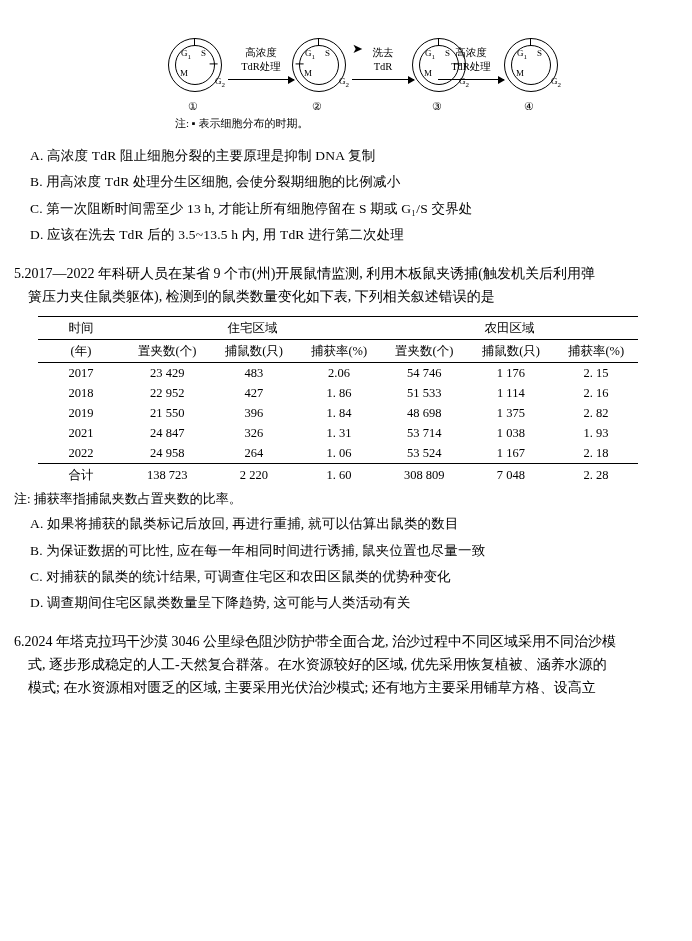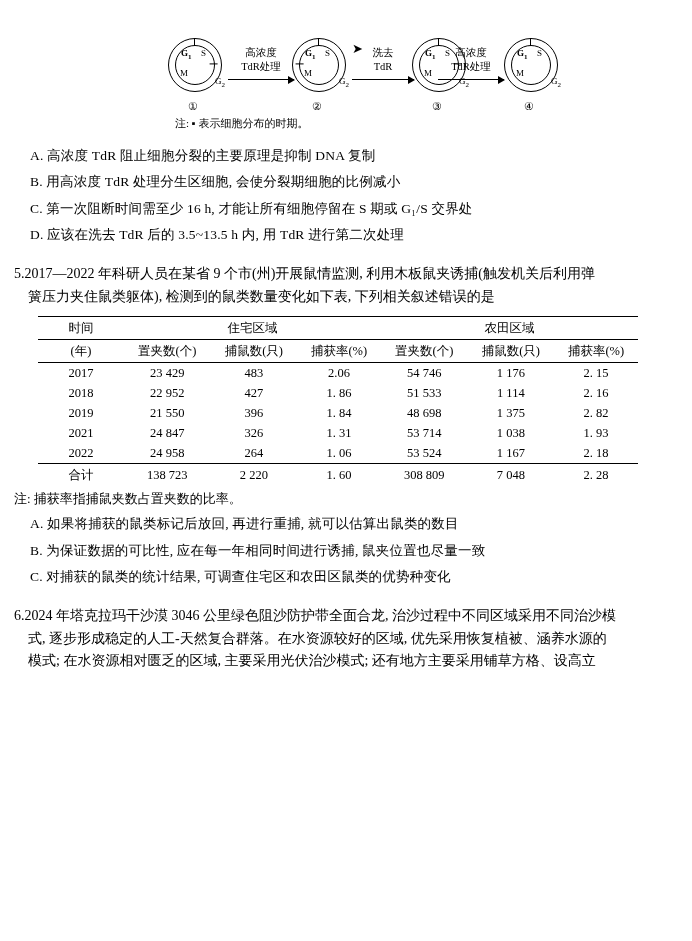--- a/index.html
+++ b/index.html
@@ -55,21 +55,21 @@
     box-sizing: border-box;
   }
   .cell .lbl {
     position: absolute;
     font-size: 9px;
     font-family: "Liberation Serif", serif;
   }
   .cell .lbl sub {
     font-size: 7px;
   }
-  .lbl-g1 { left: 13px; top: 10px; font-weight: bold; }
+  .lbl-g1 { left: 13px; top: 10px; }
   .lbl-s  { left: 33px; top: 10px; }
   .lbl-m  { left: 12px; top: 30px; }
   .lbl-g2 { left: 31px; top: 38px; margin-left: 16px; }
   .cell .tick {
     position: absolute;
     width: 1.2px;
     height: 8px;
     background: #000;
   }
   .tick-a { left: 26px; top: 0px; }
@@ -265,21 +265,21 @@
       </div>
       <div class="circle-num">④</div>
     </div>
 
     <div class="diagram-note">注: ▪ 表示细胞分布的时期。</div>
   </div>
 
   <div>
     <div class="opt">A. 高浓度 TdR 阻止细胞分裂的主要原理是抑制 DNA 复制</div>
     <div class="opt">B. 用高浓度 TdR 处理分生区细胞, 会使分裂期细胞的比例减小</div>
-    <div class="opt">C. 第一次阻断时间需至少 16 h, 才能让所有细胞停留在 S 期或 G₁/S 交界处</div>
+    <div class="opt">C. 第一次阻断时间需至少 13 h, 才能让所有细胞停留在 S 期或 G₁/S 交界处</div>
     <div class="opt">D. 应该在洗去 TdR 后的 3.5~13.5 h 内, 用 TdR 进行第二次处理</div>
   </div>
 
   <div class="qitem">
     <span>5.</span><span>2017—2022 年科研人员在某省 9 个市(州)开展鼠情监测, 利用木板鼠夹诱捕(触发机关后利用弹</span>
     <span class="cont">簧压力夹住鼠类躯体), 检测到的鼠类数量变化如下表, 下列相关叙述错误的是</span>
   </div>
 
   <div class="tbl-wrap">
     <table class="data">
@@ -355,20 +355,21 @@
     </tbody>
       </table>
   </div>
 
   <div class="note">注: 捕获率指捕鼠夹数占置夹数的比率。</div>
 
   <div>
     <div class="opt">A. 如果将捕获的鼠类标记后放回, 再进行重捕, 就可以估算出鼠类的数目</div>
     <div class="opt">B. 为保证数据的可比性, 应在每一年相同时间进行诱捕, 鼠夹位置也尽量一致</div>
     <div class="opt">C. 对捕获的鼠类的统计结果, 可调查住宅区和农田区鼠类的优势种变化</div>
+    <div class="opt">D. 调查期间住宅区鼠类数量呈下降趋势, 这可能与人类活动有关</div>
   </div>
 
   <div class="qitem">
     <span>6.</span><span>2024 年塔克拉玛干沙漠 3046 公里绿色阻沙防护带全面合龙, 治沙过程中不同区域采用不同治沙模</span>
     <span class="cont">式, 逐步形成稳定的人工-天然复合群落。在水资源较好的区域, 优先采用恢复植被、涵养水源的</span>
     <span class="cont">模式; 在水资源相对匮乏的区域, 主要采用光伏治沙模式; 还有地方主要采用铺草方格、设高立</span>
   </div>
 
 
 </div>

